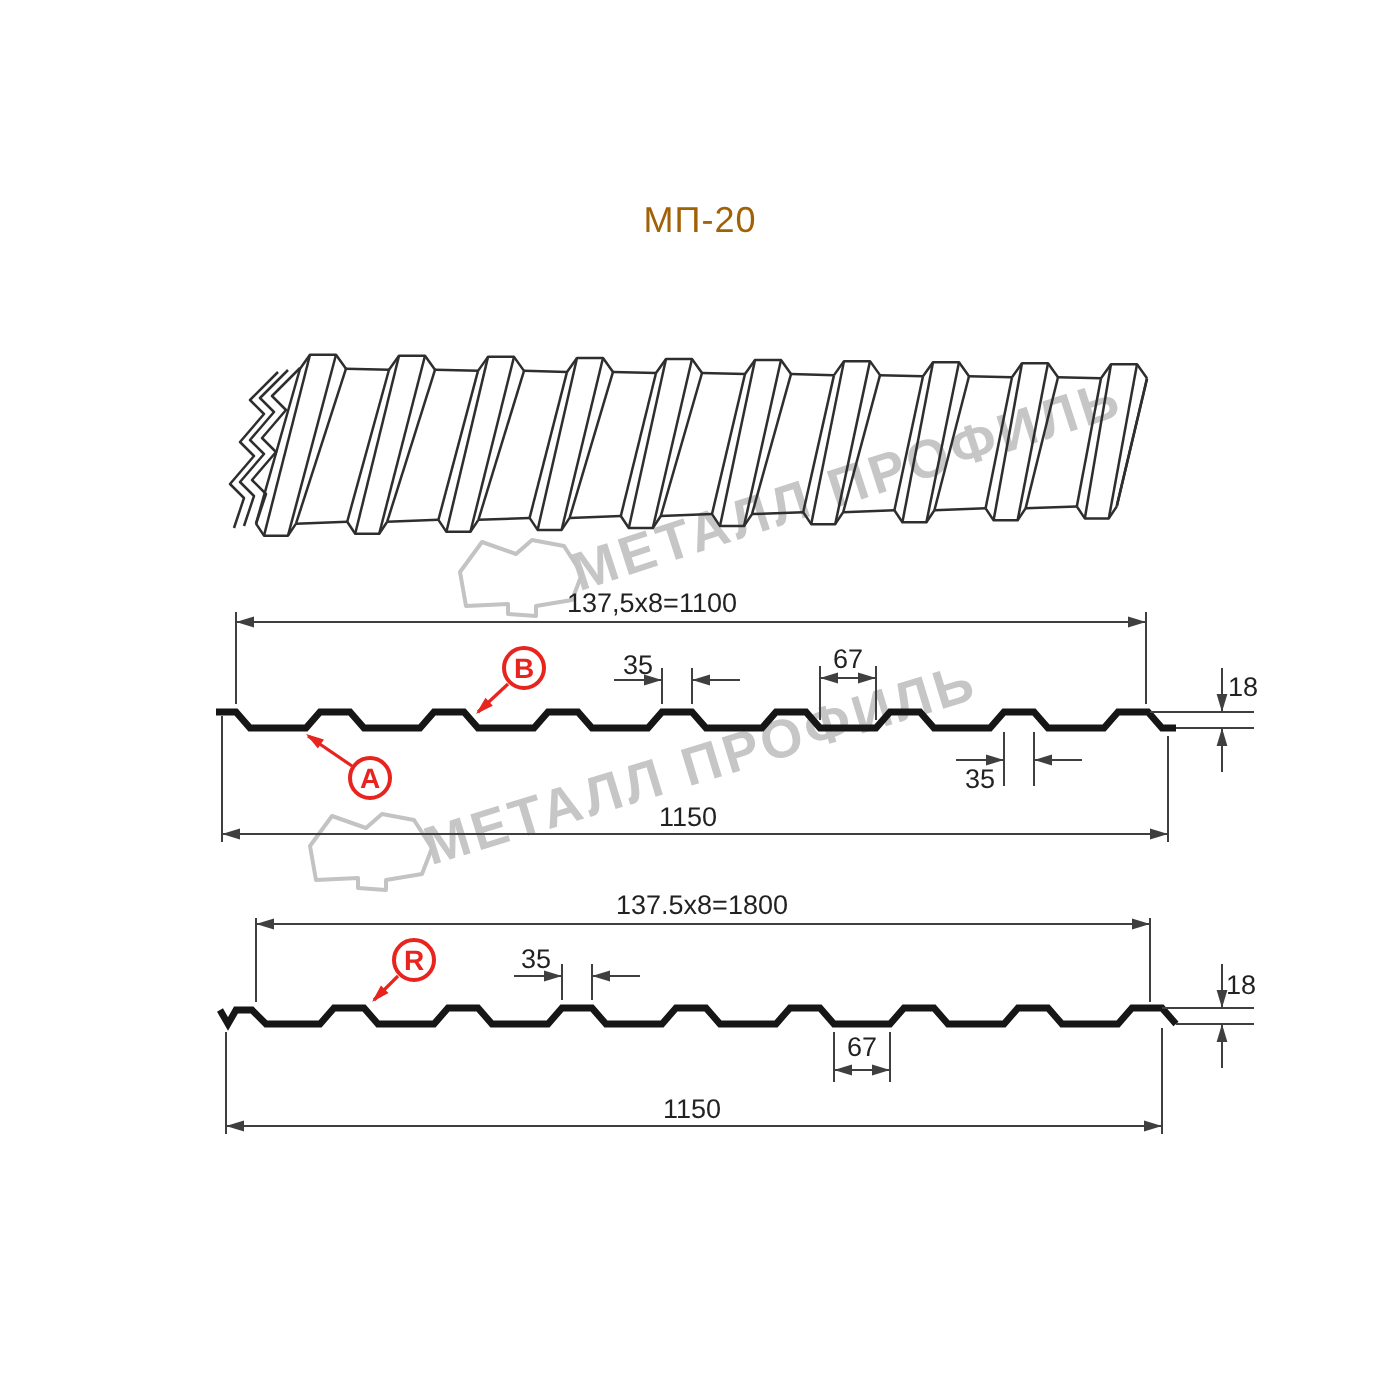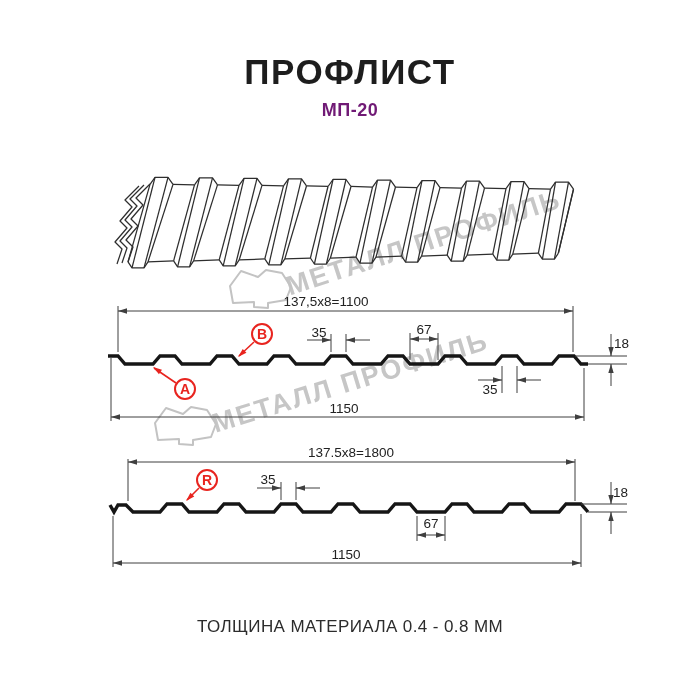--- a/index.html
+++ b/index.html
@@ -6,35 +6,34 @@
   .canvas{position:relative;width:700px;height:700px;background:#fff;overflow:hidden;
           font-family:"Liberation Sans",sans-serif;}
   #draw{position:absolute;left:0;top:0;z-index:2;pointer-events:none;}
   .wm{position:absolute;z-index:1;color:#c6c6c6;font-weight:bold;font-size:27px;
       letter-spacing:2px;white-space:nowrap;}
   .wm1{left:287px;top:272px;transform:rotate(-18deg);transform-origin:left center;}
   .wm2{left:213px;top:409px;transform:rotate(-17deg);transform-origin:left center;}
   .title{position:absolute;left:350px;top:52px;transform:translateX(-50%);
          font-size:35px;font-weight:800;letter-spacing:1.5px;color:#1d1d1d;z-index:3;white-space:nowrap;}
   .subtitle{position:absolute;left:350px;top:100px;transform:translateX(-50%);
-         font-size:18px;font-weight:700;letter-spacing:.5px;color:#701a75;z-index:3;white-space:nowrap;}
+         font-size:18px;font-weight:400;letter-spacing:.5px;color:#a16207;z-index:3;white-space:nowrap;}
   .dim{position:absolute;z-index:3;font-size:13.5px;color:#222;white-space:nowrap;}
   .dim.c{transform:translateX(-50%);}
   .plabel{position:absolute;z-index:4;width:22px;height:22px;border:2px solid #e8241f;
           border-radius:50%;color:#e8241f;font-size:14px;font-weight:bold;
           display:flex;align-items:center;justify-content:center;box-sizing:border-box;}
   .footer{position:absolute;left:350px;top:617px;transform:translateX(-50%);
           font-size:17px;font-weight:500;letter-spacing:.4px;color:#2c2c2c;z-index:3;white-space:nowrap;}
 </style>
 </head>
 <body>
 
 <div class="canvas">
 
-  <div class="title">ПРОФЛИСТ</div>
   <div class="subtitle">МП-20</div>
 
   <div class="wm wm1">МЕТАЛЛ ПРОФИЛЬ</div>
   <div class="wm wm2">МЕТАЛЛ ПРОФИЛЬ</div>
 
   <svg id="draw" width="700" height="700">
       <g>
         <polygon points="230,286 241,271 258,277 266,270 282,273 291,287 286,300 268,303 268,308 254,307 254,302 233,303" fill="none" stroke="#c3c3c3" stroke-width="2" stroke-linejoin="round"></polygon>
         <polygon points="230,286 241,271 258,277 266,270 282,273 291,287 286,300 268,303 268,308 254,307 254,302 233,303" fill="none" stroke="#c3c3c3" stroke-width="2" stroke-linejoin="round" transform="translate(-75,137)"></polygon>
       </g>
@@ -205,14 +204,13 @@
   <div class="plabel" style="left:174px;top:378px">A</div>
   <div class="plabel" style="left:251px;top:323px">B</div>
 
   <div class="dim c" style="left:351px;top:445px">137.5x8=1800</div>
   <div class="dim c" style="left:268px;top:472px">35</div>
   <div class="dim c" style="left:431px;top:516px">67</div>
   <div class="dim" style="left:613px;top:485px">18</div>
   <div class="dim c" style="left:346px;top:547px">1150</div>
   <div class="plabel" style="left:196px;top:469px">R</div>
 
-  <div class="footer">ТОЛЩИНА МАТЕРИАЛА 0.4 - 0.8 ММ</div>
 </div>
 
 </body></html>

